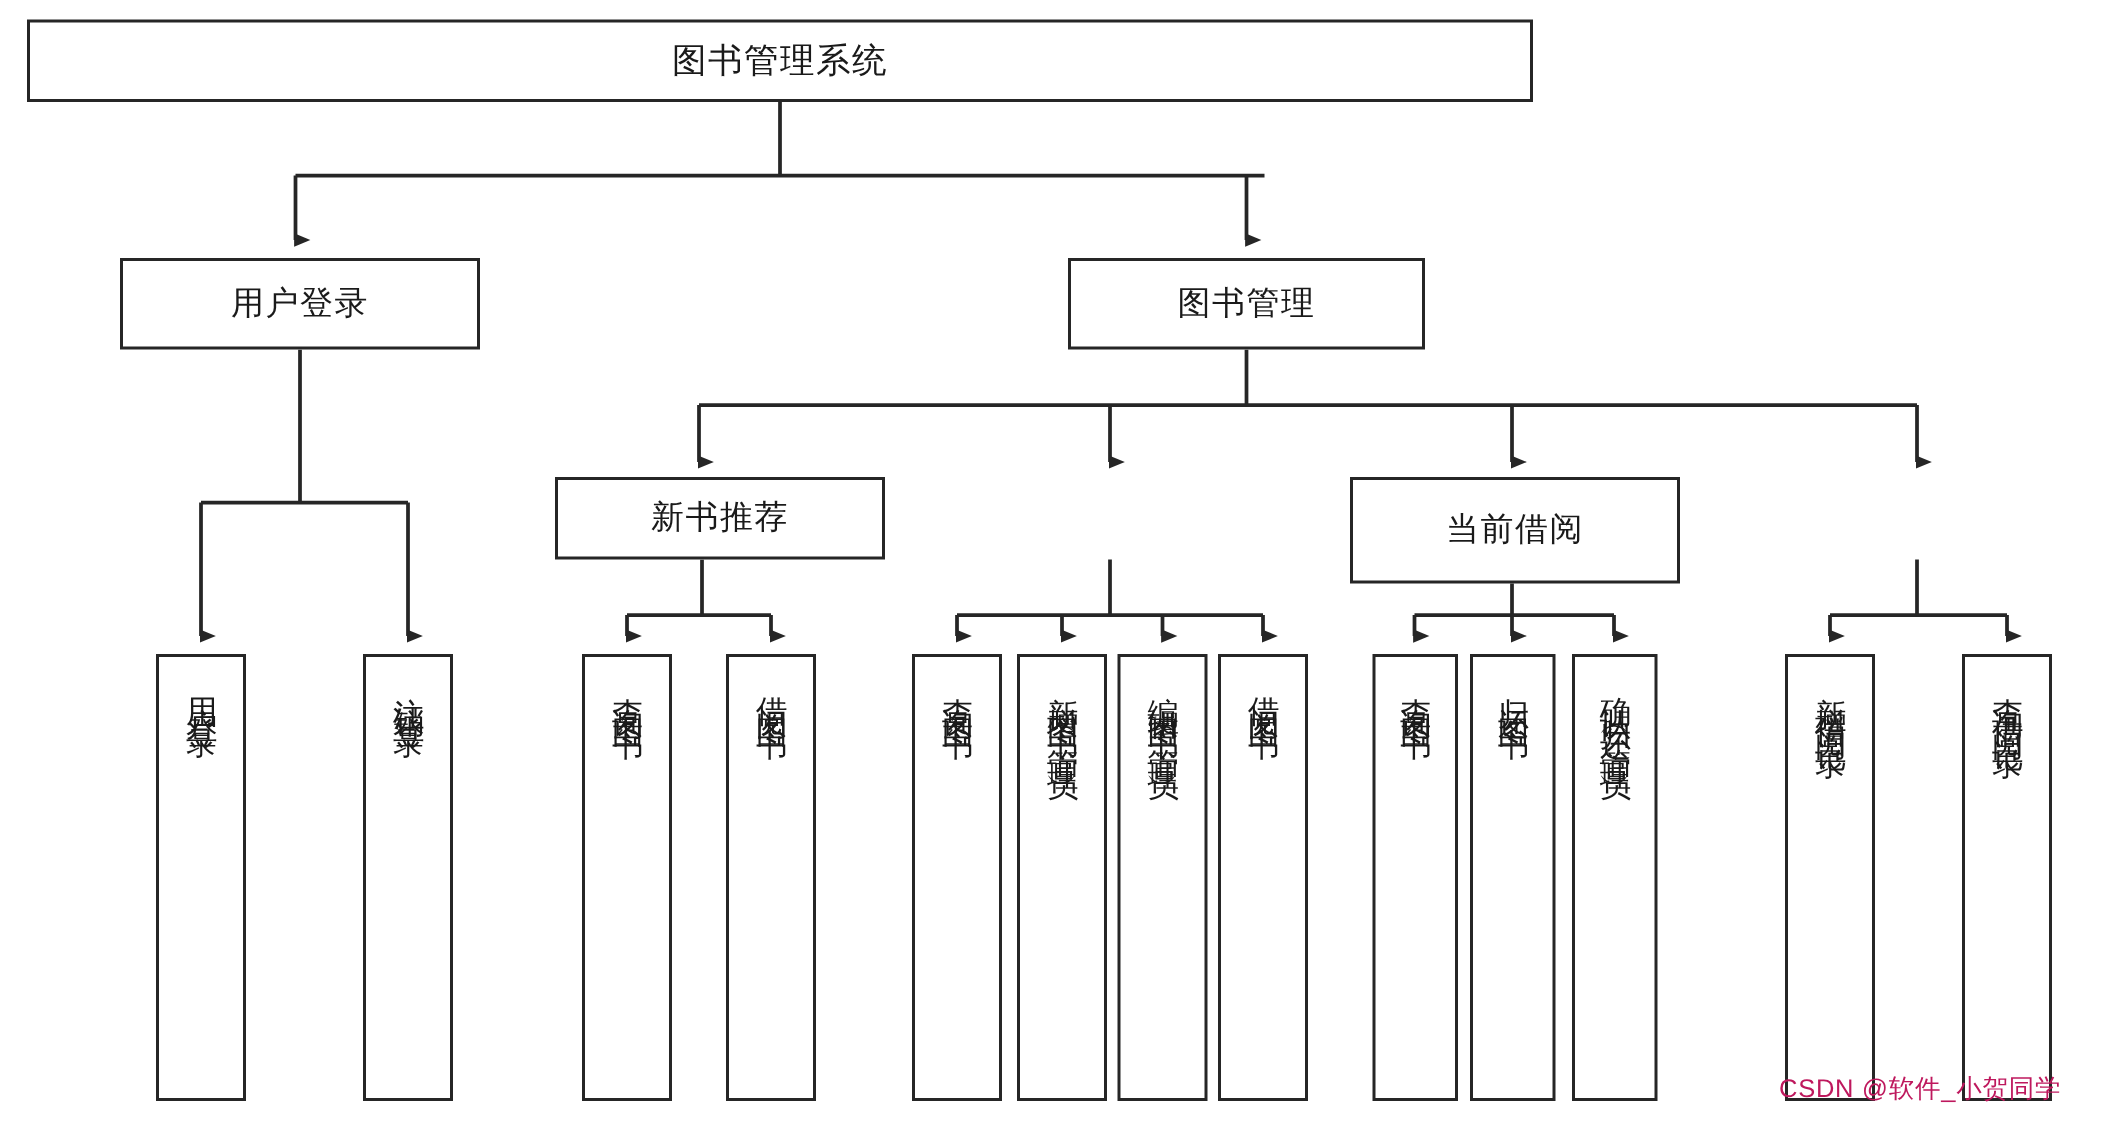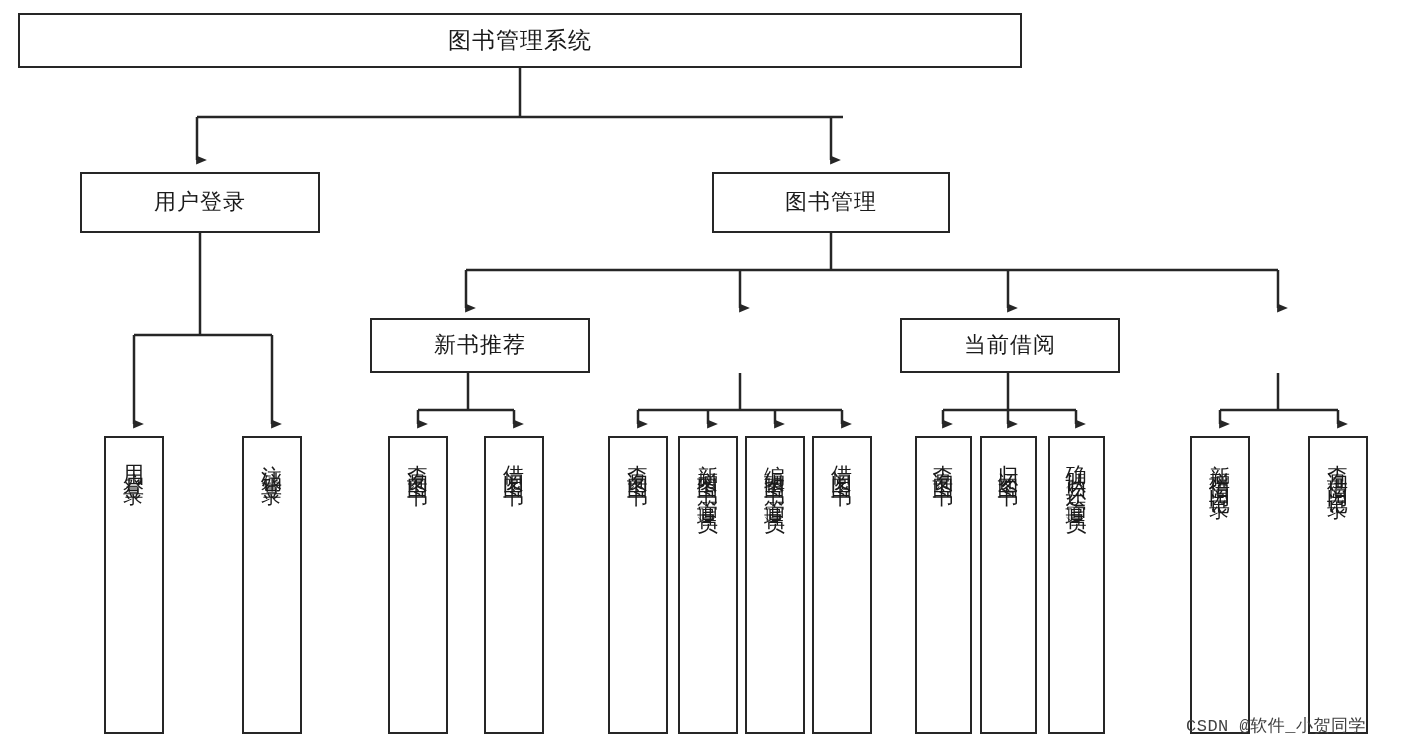--- a/index.html
+++ b/index.html
@@ -60,25 +60,25 @@
   }
   .htext {
     white-space: nowrap;
     display: block;
   }
   #watermark {
     position: absolute;
     left: 1186px;
     top: 714px;
     font-size: 17px;
-    color: #404040;
+    color: #be185d;
     letter-spacing: 0.5px;
     white-space: nowrap;
     z-index: 3;
-    font-family: Liberation Mono, monospace;
+    font-family: Liberation Sans, sans-serif;
   }
 </style>
 </head>
 <body>
 
 <div id="canvas">
 
   <svg id="wires" viewBox="0 0 1405 747" width="1405" height="747" xmlns="http://www.w3.org/2000/svg">
     <defs>
       <marker id="arrow" viewBox="0 0 10 12" refX="5" refY="11" markerWidth="9" markerHeight="11" orient="auto-start-reverse" markerUnits="userSpaceOnUse">
@@ -137,21 +137,21 @@
   <div class="node h-node" style="left: 80px; top: 172px; width: 240px; height: 61px;">
     <span class="htext">用户登录</span>
   </div>
   <div class="node h-node" style="left: 712px; top: 172px; width: 238px; height: 61px;">
     <span class="htext">图书管理</span>
   </div>
 
   <div class="node h-node" style="left: 358px; top: 318px; width: 220px; height: 55px; margin-left: 12px;">
     <span class="htext">新书推荐</span>
   </div>
-  <div class="node h-node" style="left: 900px; top: 318px; width: 220px; height: 55px;">
+  <div class="node h-node" style="left: 900px; top: 318px; width: 220px; height: 71px;">
     <span class="htext">当前借阅</span>
   </div>
 
   <div class="node v-node" style="left: 104px; top: 436px; width: 60px; height: 298px;">
     <span class="vtext">用户登录</span>
   </div>
   <div class="node v-node" style="left: 242px; top: 436px; width: 60px; height: 298px;">
     <span class="vtext">注销登录</span>
   </div>
   <div class="node v-node" style="left: 388px; top: 436px; width: 60px; height: 298px;">

